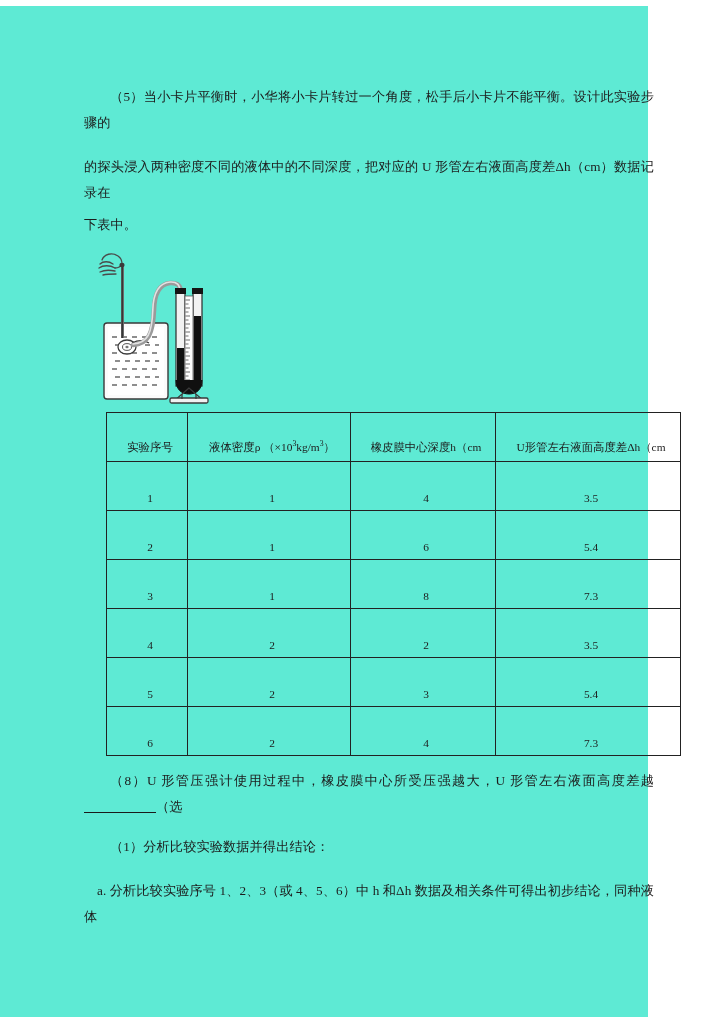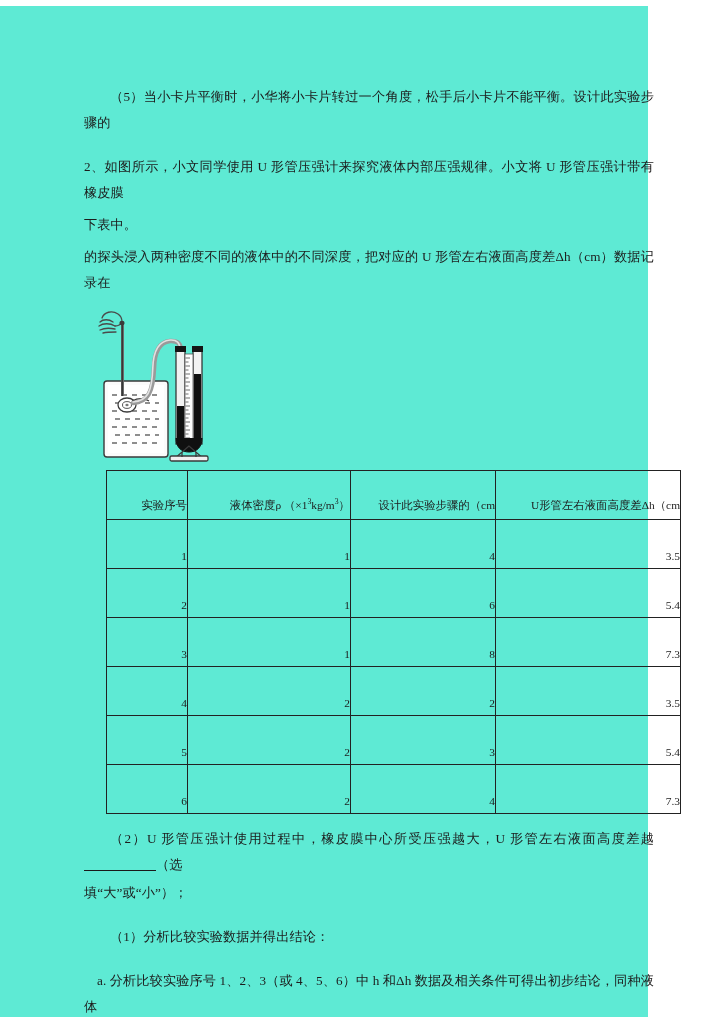--- a/index.html
+++ b/index.html
@@ -70,21 +70,21 @@
     border-collapse: collapse;
     width: 546px;
     margin: 6px 0 0 22px;
     table-layout: fixed;
   }
   .data-table th,
   .data-table td {
     border: 1px solid #222;
     font-weight: normal;
     font-size: 11.4px;
-    text-align: right;
+    text-align: center;
     vertical-align: bottom;
     padding: 0 0 6px 6px;
     height: 42px;
     color: #1c1c1c;
     white-space: nowrap;
     overflow: hidden;
     font-family: Liberation Serif, serif;
   }
   .data-table th {
     vertical-align: bottom;
@@ -102,27 +102,24 @@
 <div class="page">
   <div class="content">
 
     <p class="para indent2 gap-sm">
       <span>（5）当小卡片平衡时，小华将小卡片转过一个角度，松手后小卡片不能平衡。设计此实验步骤的</span>
     </p>
 
     <div class="spacer-16"></div>
 
     <p class="para">
-      <span>2、如图所示，小文同学使用 U 形管压强计来探究液体内部压强规律。小文将 U 形管压强计带有橡皮膜</span>
+      <span>的探头浸入两种密度不同的液体中的不同深度，把对应的 U 形管左右液面高度差Δh（cm）数据记录在</span>
     </p>
     <p class="para">
       <span>下表中。</span>
-    </p>
-    <p class="para">
-      <span>的探头浸入两种密度不同的液体中的不同深度，把对应的 U 形管左右液面高度差Δh（cm）数据记录在</span>
     </p>
 
     <div class="figure-wrap">
       <svg class="apparatus" width="124" height="156" viewBox="0 0 124 156">
 
         <g>
           <rect x="8" y="75" width="64" height="76" rx="3" fill="#fbfbfb" stroke="#3a3a3a" stroke-width="1.4"></rect>
           <rect x="12" y="79" width="56" height="68" fill="#ffffff"></rect>
 
           <g fill="#8e8e8e">
@@ -243,24 +240,24 @@
       </svg>
     </div>
 
     <table class="data-table">
       <thead>
         <tr>
           <th class="col-0">
             <span class="hdr-txt">实验序号</span>
           </th>
           <th class="col-1">
-            <span class="hdr-txt">液体密度ρ （×1</span><sup>3</sup><span>kg/m</span><sup>3</sup><span>）</span>
+            <span class="hdr-txt">液体密度ρ （×10</span><sup>3</sup><span>kg/m</span><sup>3</sup><span>）</span>
           </th>
           <th class="col-2">
-            <span class="hdr-txt">设计此实验步骤的（cm</span>
+            <span class="hdr-txt">橡皮膜中心深度h（cm</span>
           </th>
           <th class="col-3">
             <span class="hdr-txt">U形管左右液面高度差Δh（cm</span>
           </th>
         </tr>
       </thead>
       <tbody id="table-body">
           <tr>
             <td class="col-0">1</td>
             <td class="col-1">1</td>
@@ -296,24 +293,21 @@
             <td class="col-1">2</td>
             <td class="col-2">4</td>
             <td class="col-3">7.3</td>
           </tr>
         </tbody>
     </table>
 
     <div class="spacer-12"></div>
 
     <p class="para indent2 gap-sm">
-      <span>（2）U 形管压强计使用过程中，橡皮膜中心所受压强越大，U 形管左右液面高度差越</span><span class="blank-line bl-72"></span><span>（选</span>
-    </p>
-    <p class="para">
-      <span>填“大”或“小”）；</span>
+      <span>（8）U 形管压强计使用过程中，橡皮膜中心所受压强越大，U 形管左右液面高度差越</span><span class="blank-line bl-72"></span><span>（选</span>
     </p>
 
     <div class="spacer-12"></div>
 
     <p class="para indent2">
       <span>（1）分析比较实验数据并得出结论：</span>
     </p>
 
     <div class="spacer-12"></div>
 

